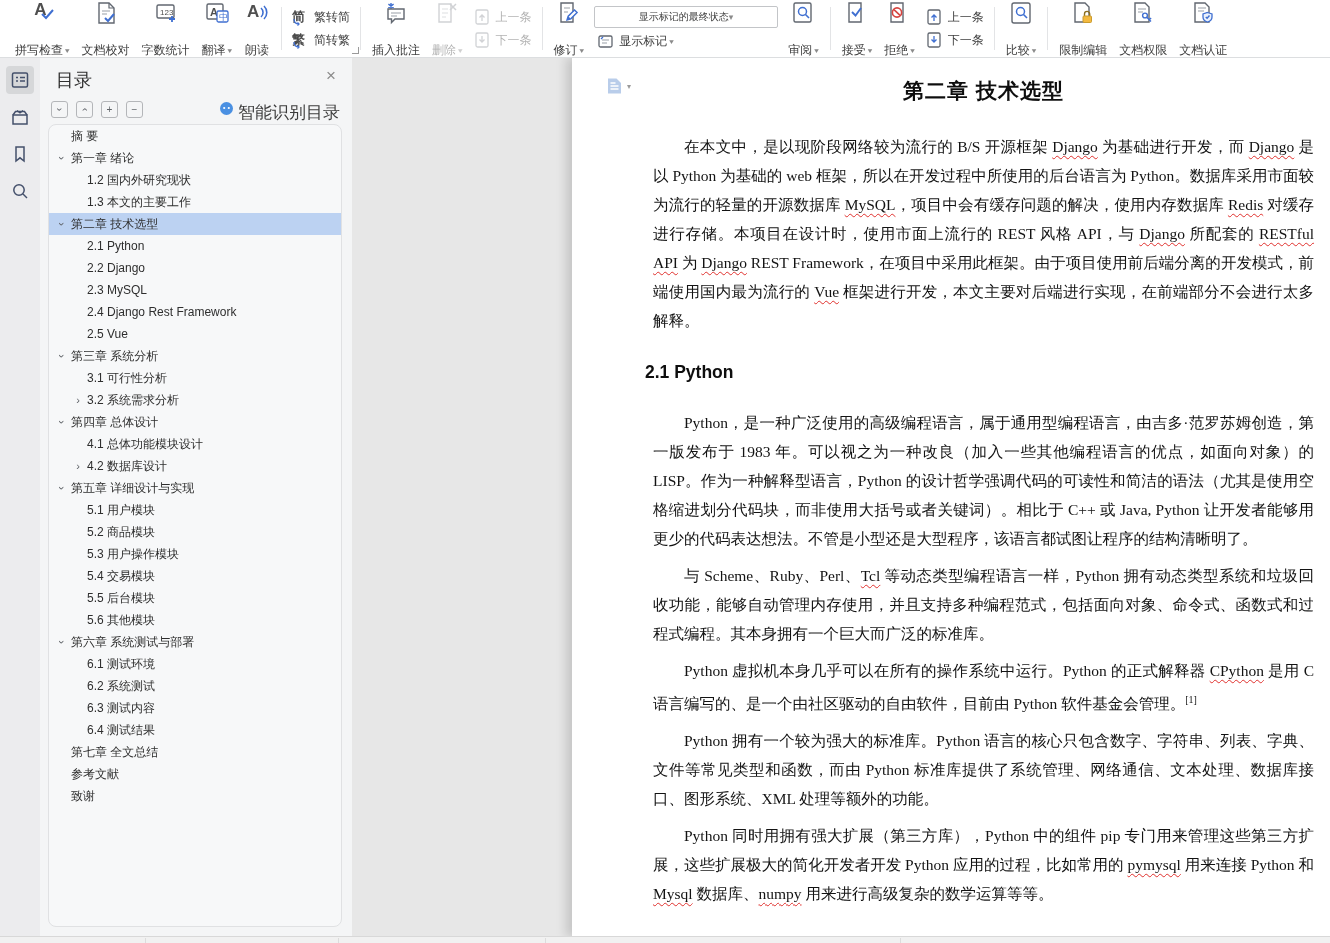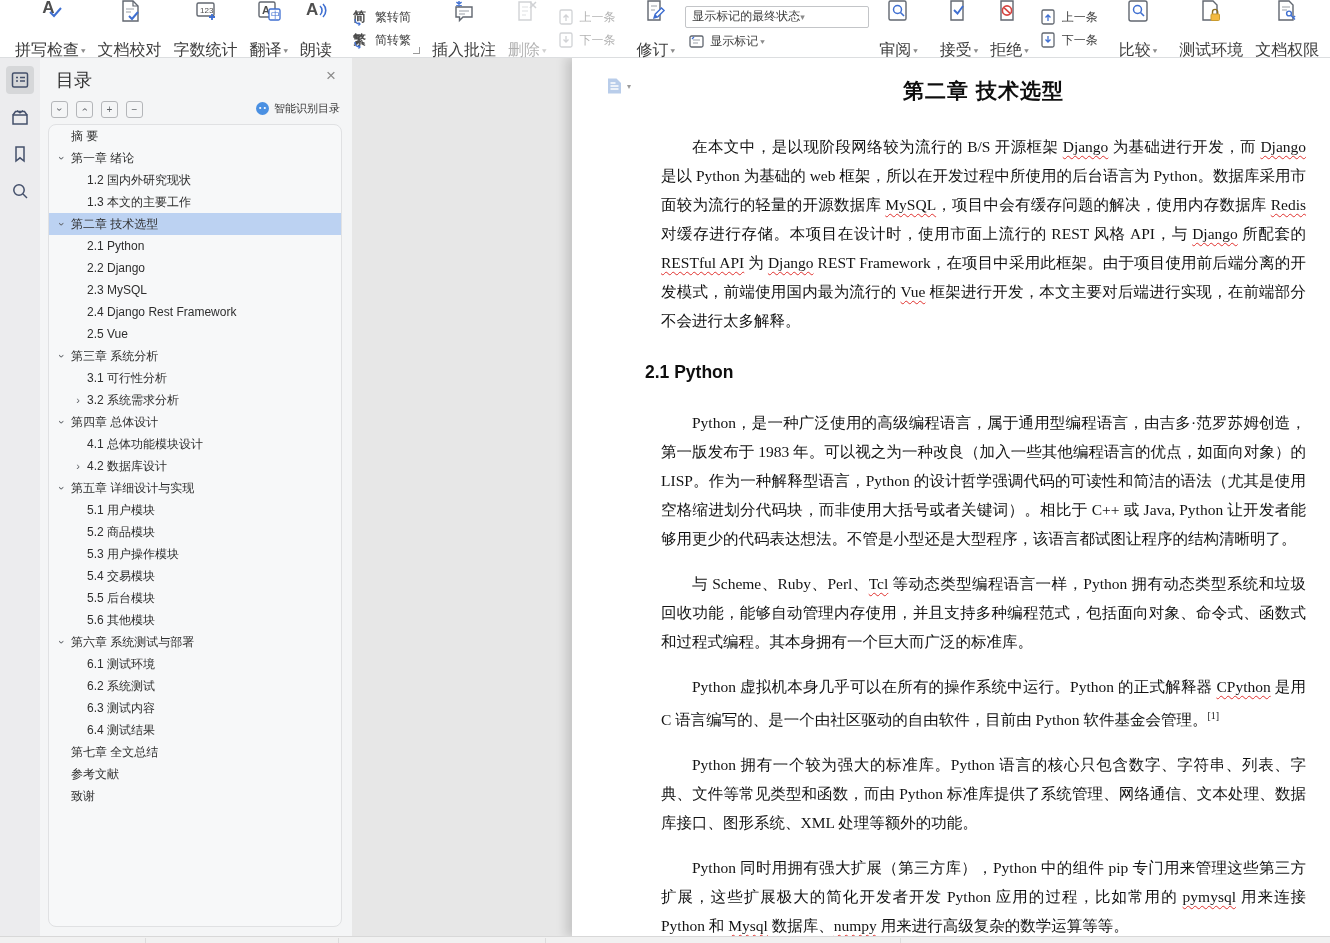--- a/index.html
+++ b/index.html
@@ -7,72 +7,72 @@
        font-family:"Liberation Sans",sans-serif;-webkit-font-smoothing:antialiased}
 
   
   .ribbon{position:absolute;top:0;left:0;right:0;height:57px;background:#fff;
           border-bottom:1px solid #dcdee0;display:flex;align-items:stretch;padding-left:4px;z-index:5}
   .grp{display:flex;align-items:center;padding:0 5px;position:relative}
   .vsep{width:1px;background:#e3e4e6;margin:7px 0}
   .bigbtn{display:flex;flex-direction:column;align-items:center;padding:4px 6px 2px;border-radius:3px;cursor:pointer}
   .bicon{position:relative;width:26px;height:26px;display:block}
   .bicon svg{position:absolute;left:0;top:0}
-  .blabel{font-size:16px;color:#3d3d3d;margin-top:16px;white-space:nowrap;display:flex;align-items:center}
+  .blabel{font-size:12px;color:#3d3d3d;margin-top:16px;white-space:nowrap;display:flex;align-items:center}
   .dd::after{content:"▾";font-size:9px;color:#8a8a8a;margin-left:2px;transform:scaleY(.8)}
   .dis{opacity:.40}
   .stack{display:flex;flex-direction:column;justify-content:center;gap:3px;padding:0 2px}
   .srow{display:flex;align-items:center;font-size:12px;color:#3d3d3d;padding:1px 3px;white-space:nowrap;cursor:pointer}
   .sicon{width:18px;height:18px;margin-right:4px;position:relative;flex:0 0 auto}
   .sicon svg{position:absolute;left:0;top:0}
   .cnchar{font-size:13px;color:#4a4a4a;font-weight:bold;line-height:18px}
   .mkcol{display:flex;flex-direction:column;justify-content:center;gap:4px;padding:0 4px}
   .combo{width:170px;height:20px;border:1px solid #c3c5c8;border-radius:2px;background:#fff;
-         display:flex;align-items:center;font-size:12px;color:#3d3d3d;padding:0 6px;justify-content:flex-start;cursor:pointer}
+         display:flex;align-items:center;font-size:10px;color:#3d3d3d;padding:0 6px;justify-content:center;cursor:pointer}
   .combo::after{content:"▾";font-size:9px;color:#8a8a8a}
   .launch{position:absolute;right:1px;bottom:3px;width:6px;height:6px;
           border-right:1px solid #9a9a9a;border-bottom:1px solid #9a9a9a}
   .atext{position:absolute;font-weight:bold;color:#4f4f4f}
 
   
   .rail{position:absolute;left:0;top:57px;width:40px;bottom:6px;background:#ececee;
         display:flex;flex-direction:column;align-items:center;padding-top:9px;gap:9px}
   .ritem{width:28px;height:28px;border-radius:4px;display:flex;align-items:center;justify-content:center;cursor:pointer}
   .ritem.active{background:#d6d7d9}
 
   
   .tocpanel{position:absolute;left:40px;top:57px;width:312px;bottom:6px;background:#f4f5f6}
   .toctitle{position:absolute;left:16px;top:11px;font-size:18px;color:#2f2f2f}
   .tocclose{position:absolute;right:16px;top:10px;font-size:17px;color:#8b8b8b;cursor:pointer;line-height:1}
   .tocctl{position:absolute;left:11px;top:44px;display:flex;gap:8px}
   .ctlbtn{width:15px;height:15px;border:1px solid #b4b6b9;border-radius:3px;color:#5f6368;
           display:flex;align-items:center;justify-content:center;font-size:10px;cursor:pointer;background:transparent}
   .rot90{transform:rotate(90deg)}
   .rotm90{transform:rotate(-90deg)}
-  .smart{position:absolute;right:12px;top:44px;display:flex;font-size:11px;color:#3c3c3c;cursor:pointer}
+  .smart{position:absolute;right:12px;top:44px;display:flex;font-size:17px;color:#3c3c3c;cursor:pointer}
   .smart svg{margin-right:4px}
   .toclist{position:absolute;left:8px;right:10px;top:67px;bottom:10px;border:1px solid #e0e1e3;
            border-radius:8px;background:#f7f8f9;overflow:hidden}
   .ti{position:relative;height:22px;line-height:22px;font-size:12px;color:#2e2e2e;
       padding-left:22px;white-space:nowrap;cursor:pointer}
   .ti.l2{padding-left:38px}
   .ti.sel{background:#bcd2f2}
   .chev{position:absolute;left:7px;top:0;width:12px;color:#5f6368;font-size:11px;text-align:center}
   .ti.l2 .chev{left:23px}
   .chev.d{transform:rotate(90deg)}
 
   
   .docarea{position:absolute;left:352px;top:57px;right:0;bottom:6px;background:#e7e7e7;overflow:hidden}
   .page{position:absolute;left:220px;top:0;width:790px;height:100%;background:#fff;
         box-shadow:-6px 0 10px rgba(0,0,0,.15);padding:14px 40px 0 73px;box-sizing:border-box}
   .pageicon{position:absolute;left:34px;top:20px;display:flex;align-items:center;cursor:pointer}
   .pageicon .pd{font-size:8px;color:#9a9a9a;margin-left:4px}
   .doctitle{font-size:21px;font-weight:bold;color:#0e0e0e;text-align:center;margin:6px 0 27px;letter-spacing:1px}
   .para{font-family:"Liberation Serif","DejaVu Serif",serif;font-size:15.5px;line-height:29px;
-        color:#131313;text-align:justify;text-indent:2em;margin:16px}
+        color:#131313;text-align:justify;text-indent:2em;margin:8px}
   .subhead{font-size:17.5px;font-weight:bold;color:#0e0e0e;margin:27px 0 25px}
   sup{font-size:10px}
   .sq{text-decoration:underline wavy #e0312e 1px;text-underline-offset:3px}
 
   
   .statusbar{position:absolute;left:0;right:0;bottom:0;height:6px;background:#f1f1f1;border-top:1px solid #d8d8d8}
   .stick{position:absolute;top:1px;bottom:0;width:1px;background:#dcdcdc}
 </style>
 </head>
 <body>
@@ -334,21 +334,21 @@
   <div class="grp">
     <div class="bigbtn">
       <span class="bicon">
         <svg width="26" height="26">
             <path d="M5 3h10l4 4v15H5z" fill="#fff" stroke="#616770" stroke-width="1.4"></path>
             <path d="M14.5 16v-2a2.6 2.6 0 015.2 0v2" fill="none" stroke="#8a6d1f" stroke-width="1.4"></path>
             <rect x="13" y="16" width="8.5" height="6.5" rx="1" fill="#f3b93f" stroke="#c99b2e" stroke-width="1"></rect>
           </svg>
       </span>
       <span class="blabel">
-          <span>测试环境</span>
+          <span>限制编辑</span>
         </span>
     </div>
     <div class="bigbtn">
       <span class="bicon">
         <svg width="26" height="26">
             <path d="M5 3h10l4 4v15H5z" fill="#fff" stroke="#616770" stroke-width="1.4"></path>
             <path d="M8 9h8M8 12h5" stroke="#9aa0a8" stroke-width="1.1"></path>
             <circle cx="15" cy="15.5" r="2.4" fill="#fff" stroke="#3f6fd1" stroke-width="1.4"></circle>
             <path d="M16.8 17.3L21 21.5M19.3 19.8l1.8-1.8" stroke="#3f6fd1" stroke-width="1.4"></path>
           </svg>

